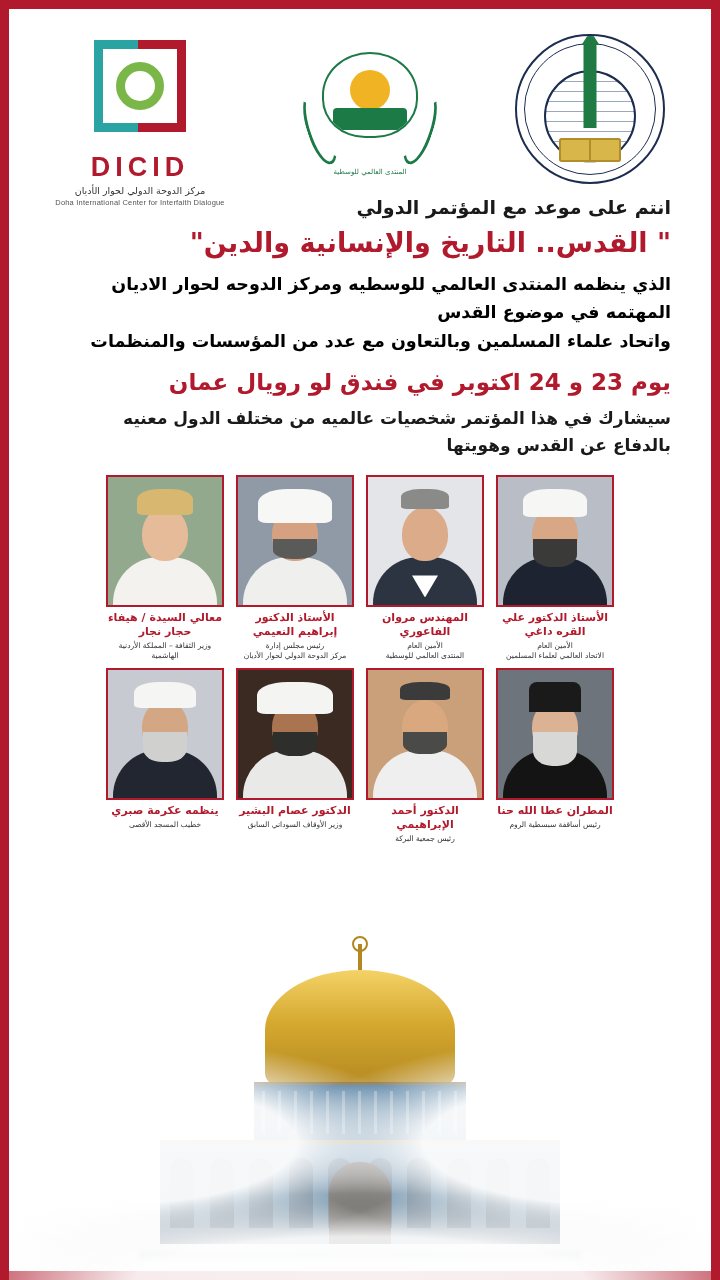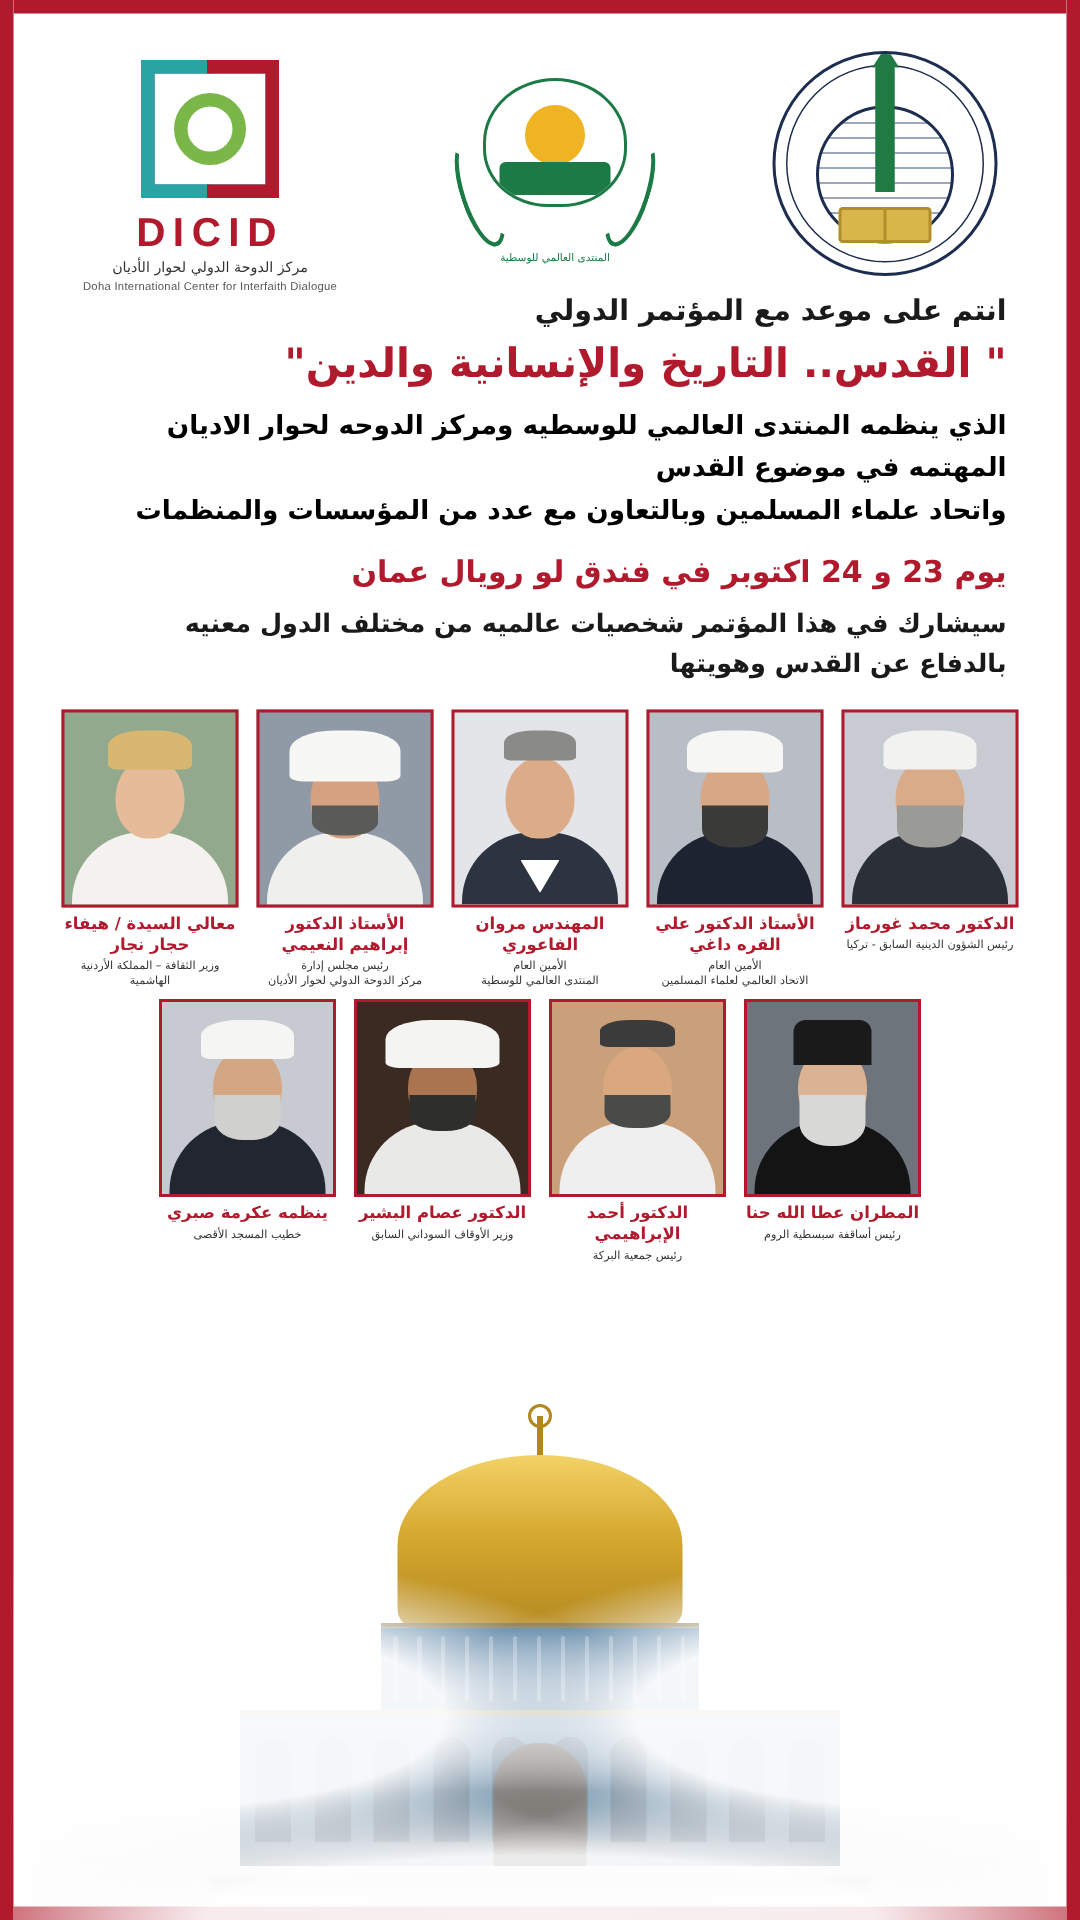--- a/index.html
+++ b/index.html
@@ -181,21 +181,21 @@
     width: 48px; height: 48px;
     border-radius: 50%;
     border: 9px solid #7ab648;
     background: #fff;
   }
   .dicid-word {
     font-size: 27px;
     font-weight: bold;
     letter-spacing: 5px;
     color: #b01a2c;
-    margin-top: 8px;
+    margin-top: 20px;
     font-family: "Liberation Sans", sans-serif;
   }
   .dicid-ar {
     font-size: 9.5px;
     color: #333;
     letter-spacing: 2px;
     margin-top: 2px;
   }
   .dicid-en {
     font-size: 7.5px;
@@ -223,21 +223,21 @@
     color: #b01a2c;
     margin-bottom: 12px;
   }
   .line-body {
     font-size: 17.5px;
     font-weight: bold;
     line-height: 1.62;
     color: #000000;
   }
   .line-date {
-    font-size: 20px;
+    font-size: 23px;
     font-weight: bold;
     color: #b01a2c;
     margin: 14px 0 10px;
   }
   .line-foot {
     font-size: 17px;
     font-weight: bold;
     line-height: 1.6;
     color: #1a1a1a;
   }
@@ -456,30 +456,20 @@
     <div class="line-body">المهتمه في موضوع القدس</div>
     <div class="line-body">واتحاد علماء المسلمين  وبالتعاون مع عدد من المؤسسات والمنظمات</div>
     <div class="line-date">يوم 23 و 24 اكتوبر في فندق لو رويال عمان</div>
     <div class="line-foot">سيشارك في هذا المؤتمر شخصيات عالميه من مختلف الدول معنيه</div>
     <div class="line-foot">بالدفاع عن القدس وهويتها</div>
   </div>
 
   <div class="speakers">
 
     <div class="row">
-      <div class="card">
-        <div class="photo" style="background:#c8ccd2">
-          <div class="body" style="background:#2b2f38"></div>
-          <div class="head" style="background:#d9ab88"></div>
-          <div class="hat" style="width:62px;height:26px;background:#f2f2f0"></div>
-          <div class="beard" style="background:#9a9a96"></div>
-        </div>
-        <div class="name">الدكتور محمد غورماز</div>
-        <div class="role">رئيس الشؤون الدينية السابق - تركيا</div>
-      </div>
 
       <div class="card">
         <div class="photo" style="background:#b9bec6">
           <div class="body" style="background:#1d2330"></div>
           <div class="head" style="background:#d8a785"></div>
           <div class="hat" style="width:64px;height:28px;background:#f6f6f4"></div>
           <div class="beard" style="background:#3a3a38"></div>
         </div>
         <div class="name">الأستاذ الدكتور علي القره داغي</div>
         <div class="role" style="white-space:pre-line">الأمين العام

